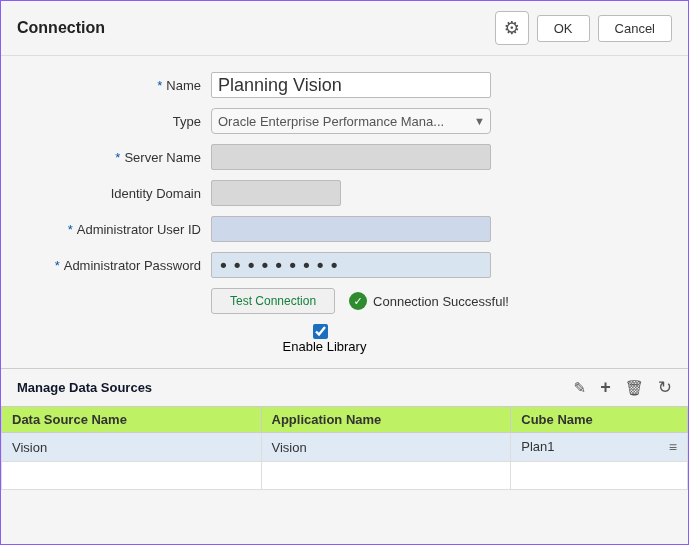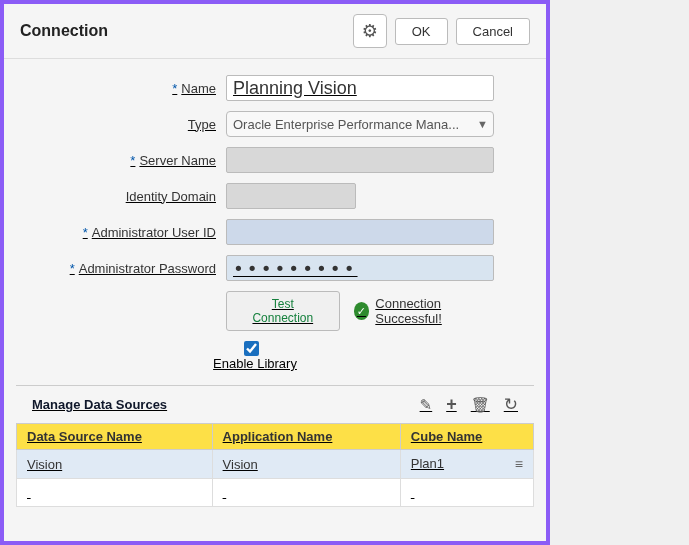--- a/index.html
+++ b/index.html
@@ -5,24 +5,24 @@
     * { box-sizing: border-box; margin: 0; padding: 0; }
     body {
       font-family: 'Segoe UI', Arial, sans-serif;
       font-size: 13px;
       background: #f0f0f0;
       width: 689px;
       height: 545px;
       overflow: hidden;
     }
     .dialog {
-      width: 550px;
+      width: 689px;
       height: 545px;
       background: #f5f5f5;
-      border: 4px solid #8b5cf6;
+      border: 1px solid #8b5cf6;
       display: flex;
       flex-direction: column;
     }
     .dialog-header {
       display: flex;
       align-items: center;
       justify-content: space-between;
       padding: 10px 16px;
       background: #f5f5f5;
       border-bottom: 1px solid #ddd;
@@ -54,23 +54,22 @@
       padding: 5px 16px;
       border: 1px solid #bbb;
       border-radius: 3px;
       background: #fff;
       cursor: pointer;
       font-size: 13px;
       color: #333;
     }
     .dialog-body {
       flex: 1;
-      padding: 16px 12px;
+      padding: 16px 0;
       overflow-y: auto;
-      text-decoration: underline;
     }
     .form-section {
       padding: 0 40px 0 0;
     }
     .form-row {
       display: flex;
       align-items: center;
       margin-bottom: 10px;
     }
     .form-label {
@@ -200,21 +199,21 @@
       font-size: 15px;
       color: #555;
       cursor: pointer;
     }
     .data-table {
       width: 100%;
       border-collapse: collapse;
       font-size: 13px;
     }
     .data-table th {
-      background: #fde047;
+      background: #bef264;
       border: 1px solid #ccc;
       padding: 5px 10px;
       text-align: left;
       font-weight: 600;
       color: #333;
     }
     .data-table td {
       border: 1px solid #ddd;
       padding: 6px 10px;
       color: #333;

